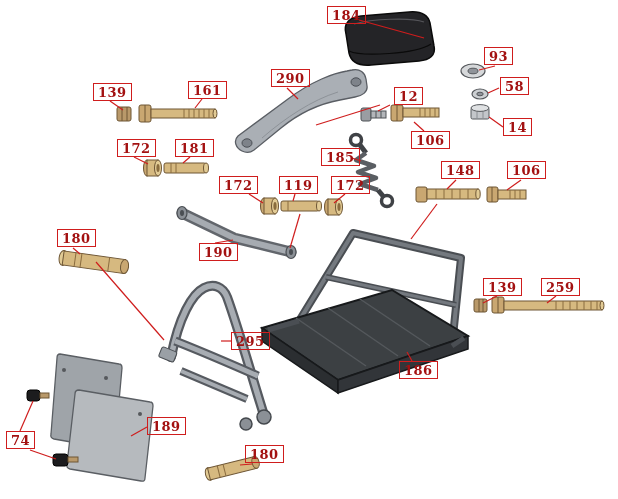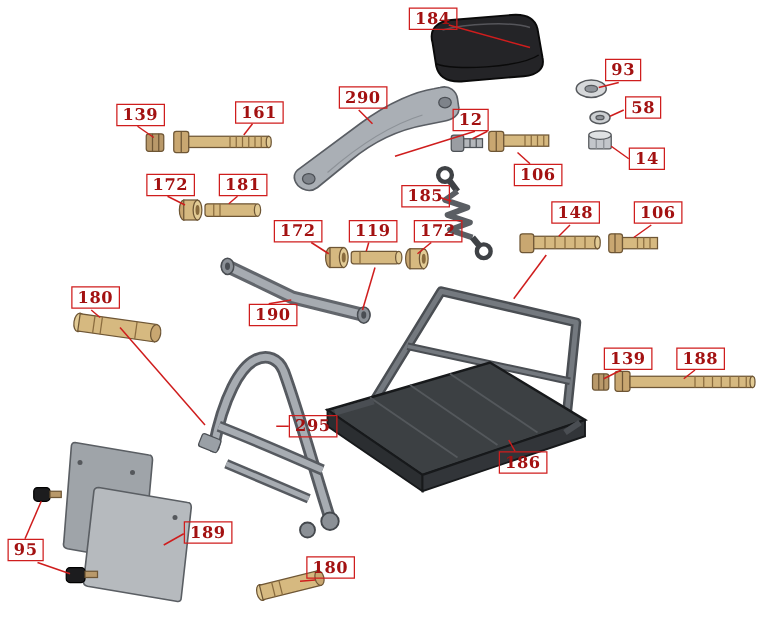--- a/index.html
+++ b/index.html
@@ -310,33 +310,33 @@
     </g>
   </svg>
 
   <div class="callout" style="left:327px;top:6px">184</div>
   <div class="callout" style="left:484px;top:47px">93</div>
   <div class="callout" style="left:500px;top:77px">58</div>
   <div class="callout" style="left:503px;top:118px">14</div>
   <div class="callout" style="left:271px;top:69px">290</div>
   <div class="callout" style="left:93px;top:83px">139</div>
   <div class="callout" style="left:188px;top:81px">161</div>
-  <div class="callout" style="left:362px;top:87px">12</div>
+  <div class="callout" style="left:394px;top:87px">12</div>
   <div class="callout" style="left:411px;top:131px">106</div>
   <div class="callout" style="left:117px;top:139px">172</div>
   <div class="callout" style="left:175px;top:139px">181</div>
   <div class="callout" style="left:321px;top:148px">185</div>
   <div class="callout" style="left:219px;top:176px">172</div>
   <div class="callout" style="left:279px;top:176px">119</div>
   <div class="callout" style="left:331px;top:176px">172</div>
   <div class="callout" style="left:441px;top:161px">148</div>
   <div class="callout" style="left:507px;top:161px">106</div>
   <div class="callout" style="left:199px;top:243px">190</div>
   <div class="callout" style="left:57px;top:229px">180</div>
   <div class="callout" style="left:483px;top:278px">139</div>
-  <div class="callout" style="left:541px;top:278px">188</div>
+  <div class="callout" style="left:541px;top:278px">259</div>
   <div class="callout" style="left:231px;top:332px">295</div>
   <div class="callout" style="left:399px;top:361px">186</div>
   <div class="callout" style="left:147px;top:417px">189</div>
-  <div class="callout" style="left:6px;top:431px">95</div>
+  <div class="callout" style="left:6px;top:431px">74</div>
   <div class="callout" style="left:245px;top:445px">180</div>
 
 </div>
 
 </body></html>

